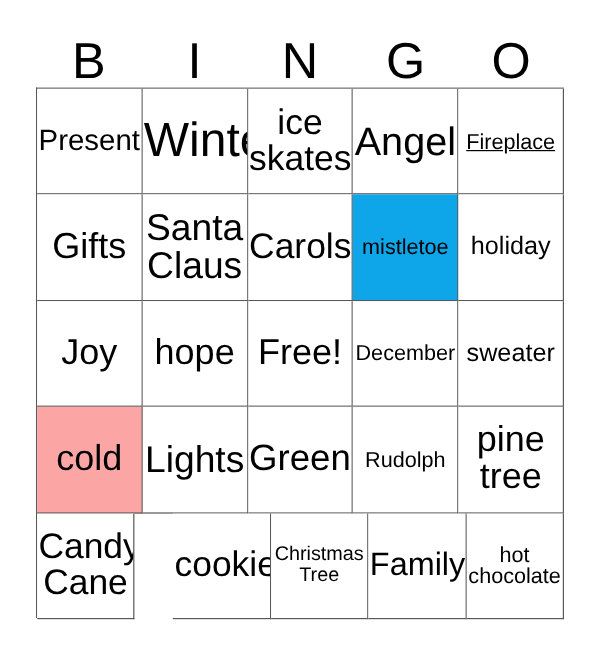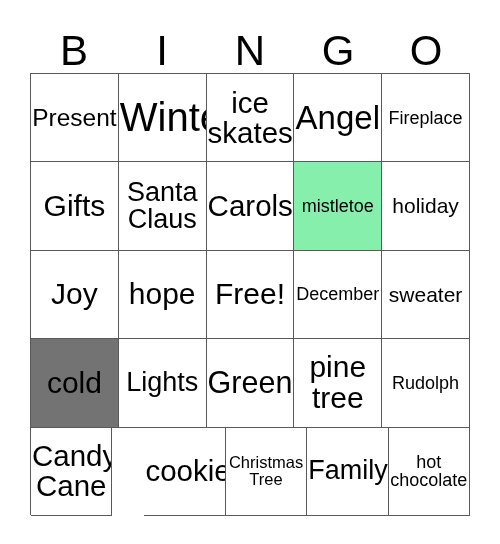--- a/index.html
+++ b/index.html
@@ -79,21 +79,21 @@
     width: 100%;
     text-align: center;
     line-height: 1.02;
     white-space: pre-line;
     word-break: normal;
     color: #000000;
   }
 
   
   .fs-xl  { font-size: 30px; }
-  .fs-lg  { font-size: 27px; }
+  .fs-lg  { font-size: 31px; }
   .fs-md  { font-size: 27px; }
   .fs-sm  { font-size: 21px; }
   .fs-xs  { font-size: 18px; }
   .fs-xxs { font-size: 16.5px; }
 </style>
 </head>
 <body>
 
 <div id="card">
 
@@ -113,36 +113,36 @@
         <div class="cell" style="border-right-color: rgb(89, 89, 89); border-bottom-color: rgb(89, 89, 89); background: rgb(255, 255, 255);">
           <span class="cell-text fs-lg" style="color: rgb(0, 0, 0); font-size: 40px;">Winter</span>
         </div>
         <div class="cell" style="border-right-color: rgb(89, 89, 89); border-bottom-color: rgb(89, 89, 89); background: rgb(255, 255, 255);">
           <span class="cell-text fs-lg" style="color: rgb(0, 0, 0); font-size: 29.5px;">ice
 skates</span>
         </div>
         <div class="cell" style="border-right-color: rgb(89, 89, 89); border-bottom-color: rgb(89, 89, 89); background: rgb(255, 255, 255);">
           <span class="cell-text fs-xl" style="color: rgb(0, 0, 0); font-size: 33px;">Angel</span>
         </div>
-        <div class="cell" style="border-right-color: rgb(89, 89, 89); border-bottom-color: rgb(89, 89, 89); background: rgb(255, 255, 255);">
+        <div class="cell" style="border-right-color: rgb(89, 89, 89); border-bottom-color: rgb(89, 89, 89); background: rgb(255, 255, 255); text-decoration: underline;">
           <span class="cell-text fs-xs" style="color: rgb(0, 0, 0);">Fireplace</span>
         </div>
       </div>
       <div class="grid-row">
         <div class="cell" style="border-right-color: rgb(89, 89, 89); border-bottom-color: rgb(89, 89, 89); background: rgb(255, 255, 255);">
           <span class="cell-text fs-xl" style="color: rgb(0, 0, 0);">Gifts</span>
         </div>
         <div class="cell" style="border-right-color: rgb(89, 89, 89); border-bottom-color: rgb(89, 89, 89); background: rgb(255, 255, 255);">
           <span class="cell-text fs-lg" style="color: rgb(0, 0, 0);">Santa
 Claus</span>
         </div>
         <div class="cell" style="border-right-color: rgb(89, 89, 89); border-bottom-color: rgb(89, 89, 89); background: rgb(255, 255, 255);">
           <span class="cell-text fs-lg" style="color: rgb(0, 0, 0); font-size: 29.5px;">Carols</span>
         </div>
-        <div class="cell" style="border-right-color: rgb(89, 89, 89); border-bottom-color: rgb(89, 89, 89); background: #86efac;">
+        <div class="cell" style="border-right-color: rgb(89, 89, 89); border-bottom-color: rgb(89, 89, 89); background: #0ea5e9;">
           <span class="cell-text fs-xs" style="color: rgb(0, 0, 0);">mistletoe</span>
         </div>
         <div class="cell" style="border-right-color: rgb(89, 89, 89); border-bottom-color: rgb(89, 89, 89); background: rgb(255, 255, 255);">
           <span class="cell-text fs-sm" style="color: rgb(0, 0, 0);">holiday</span>
         </div>
       </div>
       <div class="grid-row">
         <div class="cell" style="border-right-color: rgb(89, 89, 89); border-bottom-color: rgb(89, 89, 89); background: rgb(255, 255, 255);">
           <span class="cell-text fs-xl" style="color: rgb(0, 0, 0);">Joy</span>
         </div>
@@ -153,36 +153,36 @@
           <span class="cell-text fs-xl" style="color: rgb(0, 0, 0);">Free!</span>
         </div>
         <div class="cell" style="border-right-color: rgb(89, 89, 89); border-bottom-color: rgb(89, 89, 89); background: rgb(255, 255, 255);">
           <span class="cell-text fs-xs" style="color: rgb(0, 0, 0);">December</span>
         </div>
         <div class="cell" style="border-right-color: rgb(89, 89, 89); border-bottom-color: rgb(89, 89, 89); background: rgb(255, 255, 255);">
           <span class="cell-text fs-sm" style="color: rgb(0, 0, 0);">sweater</span>
         </div>
       </div>
       <div class="grid-row">
-        <div class="cell" style="border-right-color: rgb(89, 89, 89); border-bottom-color: rgb(89, 89, 89); background: #737373;">
+        <div class="cell" style="border-right-color: rgb(89, 89, 89); border-bottom-color: rgb(89, 89, 89); background: #fca5a5;">
           <span class="cell-text fs-xl" style="color: rgb(0, 0, 0);">cold</span>
         </div>
         <div class="cell" style="border-right-color: rgb(89, 89, 89); border-bottom-color: rgb(89, 89, 89); background: rgb(255, 255, 255);">
           <span class="cell-text fs-lg" style="color: rgb(0, 0, 0);">Lights</span>
         </div>
         <div class="cell" style="border-right-color: rgb(89, 89, 89); border-bottom-color: rgb(89, 89, 89); background: rgb(255, 255, 255);">
           <span class="cell-text fs-lg" style="color: rgb(0, 0, 0); font-size: 30.5px;">Green</span>
+        </div>
+        <div class="cell" style="border-right-color: rgb(89, 89, 89); border-bottom-color: rgb(89, 89, 89); background: rgb(255, 255, 255);">
+          <span class="cell-text fs-xs" style="color: rgb(0, 0, 0);">Rudolph</span>
         </div>
         <div class="cell" style="border-right-color: rgb(89, 89, 89); border-bottom-color: rgb(89, 89, 89); background: rgb(255, 255, 255);">
           <span class="cell-text fs-xl" style="color: rgb(0, 0, 0);">pine
 tree</span>
         </div>
-        <div class="cell" style="border-right-color: rgb(89, 89, 89); border-bottom-color: rgb(89, 89, 89); background: rgb(255, 255, 255);">
-          <span class="cell-text fs-xs" style="color: rgb(0, 0, 0);">Rudolph</span>
-        </div>
       </div>
       <div class="grid-row">
         <div class="cell" style="border-right-color: rgb(89, 89, 89); border-bottom-color: rgb(89, 89, 89); background: rgb(255, 255, 255);">
           <span class="cell-text fs-lg" style="color: rgb(0, 0, 0); font-size: 29.5px;">Candy
 Cane</span>
         </div>
         <div class="cell" style="border-right-color: rgb(89, 89, 89); border-bottom-color: rgb(89, 89, 89); background: rgb(255, 255, 255); margin-left: 32px;">
           <span class="cell-text fs-lg" style="color: rgb(0, 0, 0); font-size: 29.5px;">cookie</span>
         </div>
         <div class="cell" style="border-right-color: rgb(89, 89, 89); border-bottom-color: rgb(89, 89, 89); background: rgb(255, 255, 255);">

